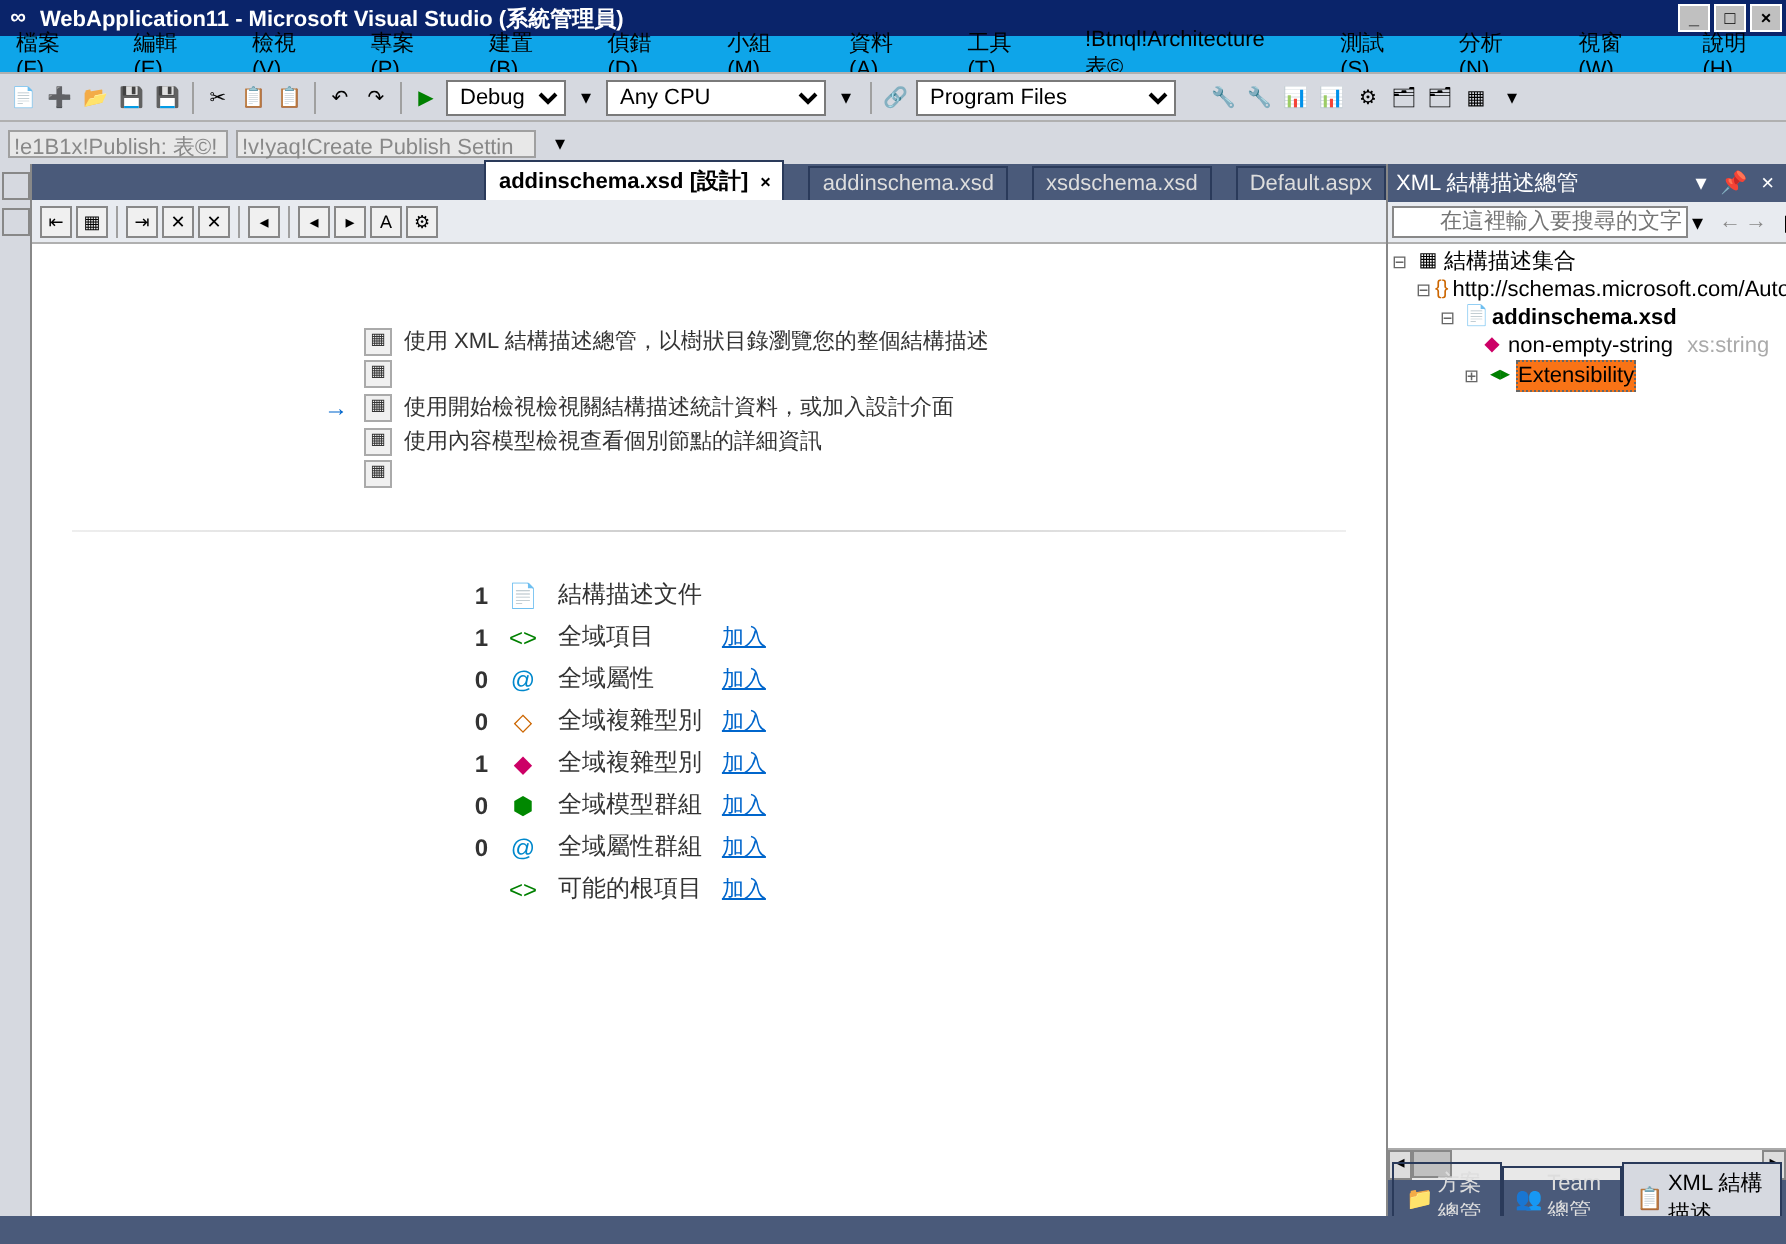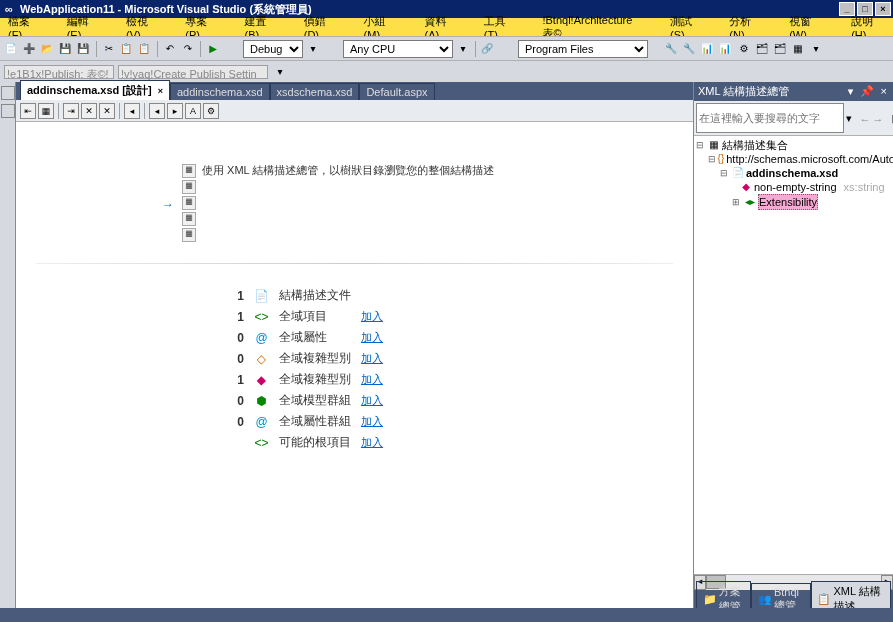--- a/index.html
+++ b/index.html
@@ -1,32 +1,32 @@
 <!DOCTYPE html>
 <html><head>
 <meta charset="utf-8">
 <style>
 * { margin: 0; padding: 0; box-sizing: border-box; font-family: "Microsoft JhengHei", "PMingLiU", Tahoma, sans-serif; font-size: 11px; }
 body { background: #003366; width: 893px; height: 622px; overflow: hidden; display: flex; flex-direction: column; }
 .titlebar { background: linear-gradient(#0a246a, #0a246a); color: #fff; height: 18px; display: flex; align-items: center; padding: 0 2px; font-weight: bold; }
 .titlebar .icon { width: 14px; height: 14px; margin-right: 4px; display: inline-flex; align-items:center; justify-content:center;}
 .titlebar .buttons { margin-left: auto; display: flex; }
 .titlebar .buttons div { width: 16px; height: 14px; background: #c0c0c0; margin-left: 2px; border: 1px solid #fff; font-size:9px; text-align:center; line-height:12px; color:#000;}
-.menubar { background: #fde047; height: 18px; display: flex; align-items: center; padding: 0 4px; gap: 18px; }
+.menubar { background: #0ea5e9; height: 18px; display: flex; align-items: center; padding: 0 4px; gap: 18px; }
 .menubar span { padding: 1px 4px; cursor: default; }
 .toolbar { background: #d6d9e0; height: 24px; display: flex; align-items: center; padding: 0 4px; gap: 2px; border-top: 1px solid #b0b0b0; }
 .tb-ico { width: 16px; height: 16px; border: 1px solid transparent; display:inline-flex; align-items:center; justify-content:center; font-size:10px;}
 .tb-sep { width: 1px; height: 16px; background: #a0a0a0; margin: 0 2px; }
-.tb-combo { height: 18px; border: 1px solid #7a7a7a; background: #fff; font-size: 11px; padding: 0 2px; margin-left: 20px; }
+.tb-combo { height: 18px; border: 1px solid #7a7a7a; background: #fff; font-size: 11px; padding: 0 2px; }
 .toolbar2 { background: #d6d9e0; height: 22px; display: flex; align-items: center; padding: 0 4px; gap: 4px; border-top: 1px solid #b0b0b0; }
 .disabled-combo { background:#e8e8e8; color:#888; border:1px solid #a0a0a0; height:14px; font-size:11px; padding:0 2px; display:inline-block; line-height:16px;}
 .main { flex: 1; display: flex; background: #003366; min-height: 0; }
 .leftrail { width: 16px; background: #d6d9e0; display:flex; flex-direction:column; align-items:center; gap:4px; padding-top:4px; border-right:1px solid #888;}
 .leftrail div { width:14px; height:14px; border:1px solid #888; font-size:8px; writing-mode:vertical-rl;}
-.tabs { height: 18px; background: #4a5a7a; display: flex; align-items: flex-end; padding-left: 4px; gap: 0; }
+.tabs { height: 18px; background: #4a5a7a; display: flex; align-items: flex-end; padding-left: 4px; gap: 12px; justify-content: flex-end; }
 .tab { background: #4a5a7a; color: #ddd; padding: 2px 6px 2px 6px; border: 1px solid #2a3a5a; border-bottom: none; font-size: 11px; display:flex; align-items:center; gap:2px; cursor:default;}
 .tab.active { background: #fff; color: #000; font-weight: bold; }
 .tab .close { margin-left: 4px; font-size: 9px; }
 .doc-area { flex: 1; display: flex; flex-direction: column; background: #fff; min-height: 0;}
 .doc-toolbar { height: 22px; background: #e8ebf0; border-bottom: 1px solid #b0b0b0; display: flex; align-items: center; padding: 0 4px; gap: 2px; }
 .doc-toolbar .ico { width:16px; height:16px; border:1px solid #888; background:#f0f0f0; font-size:9px; text-align:center; line-height:14px;}
 .doc-content { flex: 1; background: #fff; padding: 30px 20px 10px 20px; overflow: auto; color: #333;}
 .help-text { text-align: center; font-size: 12px; margin-bottom: 20px;}
 .help-text a { color: #0066cc; text-decoration: underline; }
 .option-list { margin-left: 120px; margin-top: 10px; }
@@ -36,27 +36,27 @@
 .section-title { font-size: 12px; font-weight: bold; margin: 30px 0 10px 190px; }
 .details-table { margin-left: 190px; }
 .details-table tr td { padding: 1px 4px; font-size: 12px; vertical-align: middle;}
 .details-table .count { font-weight: bold; width: 20px; text-align: right;}
 .details-table .ico { width: 16px; text-align: center; }
 .details-table a { color: #0066cc; text-decoration: underline; }
 .right-panel { width: 200px; background: #d6d9e0; display: flex; flex-direction: column; border-left: 1px solid #888;}
 .rp-title { background: #4a5a7a; color: #fff; padding: 2px 4px; font-size: 11px; display:flex; align-items:center;}
 .rp-title .ctrls { margin-left:auto; font-size:10px; letter-spacing:2px;}
 .rp-search { background: #e8ebf0; padding: 2px; display:flex; align-items:center; gap:2px; border-bottom:1px solid #b0b0b0;}
-.rp-search input { flex:1; border:1px solid #888; height:16px; font-size:11px; padding:14px 2px;}
+.rp-search input { flex:1; border:1px solid #888; height:16px; font-size:11px; padding:0 2px;text-align:right;}
 .rp-tree { flex: 1; background: #fff; padding: 2px; overflow: auto; font-size: 11px; line-height: 14px;}
 .tree-row { display:flex; align-items:center; gap:2px; white-space:nowrap;}
 .tree-ico { width:12px; display:inline-block; text-align:center; font-size:10px;}
 .tree-toggle { width:10px; color:#666; font-size:9px;}
 .bold { font-weight: bold; }
-.sel { background: #f9a8d4; border:1px dotted #666;}
+.sel { background: #f97316; border:1px dotted #666;}
 .gray { color: #aaa; }
 .footer-tabs { height: 18px; background: #4a5a7a; display: flex; align-items: center; padding: 0 2px; gap:0;}
 .footer-tab { color: #ddd; padding: 2px 6px; border: 1px solid #2a3a5a; font-size: 11px; display:flex; align-items:center; gap:2px;}
 .footer-tab.active { background:#d6d9e0; color:#000;}
 .statusbar { height: 14px; background: #4a5a7a; }
 .hr-fade { border:none; height:1px; background:linear-gradient(to right, #eee, #ccc, #eee); margin:20px 0;}
 .right-scroll { height:16px; background:#e8e8e8; border-top:1px solid #aaa; display:flex;}
 .right-scroll .thumb{width:20px;height:14px;background:#c0c0c0;border:1px solid #888;}
 </style>
 </head>
@@ -176,24 +176,26 @@
             <span class="ico">▦</span>
             <span>使用 XML 結構描述總管，以樹狀目錄瀏覽您的整個結構描述</span>
           </div>
         <div>
             <span class="arrow-ind"></span>
             <span class="ico">▦</span>
           </div>
         <div>
             <span class="arrow-ind" style="color:#0066cc;">→</span>
             <span class="ico">▦</span>
+            <span>使用開始檢視檢視關結構描述統計資料，或加入設計介面</span>
           </div>
         <div>
             <span class="arrow-ind"></span>
             <span class="ico">▦</span>
+            <span>使用內容模型檢視查看個別節點的詳細資訊</span>
           </div>
         <div>
             <span class="arrow-ind"></span>
             <span class="ico">▦</span>
           </div>
       </div>
 
       <hr class="hr-fade">
 
       <table class="details-table">
@@ -299,21 +301,21 @@
       <span style="flex:1;"></span>
       <span style="width:12px;border:1px solid #888;background:#ddd;text-align:center;font-size:9px;">▸</span>
     </div>
     <div class="footer-tabs">
       <div class="footer-tab">
           <span>📁</span>
           <span>方案總管</span>
         </div>
       <div class="footer-tab">
           <span>👥</span>
-          <span>Btnql 總管</span>
+          <span>Team 總管</span>
         </div>
       <div class="footer-tab active">
           <span>📋</span>
           <span>XML 結構描述…</span>
         </div>
     </div>
   </div>
 </div>
 
 <div class="statusbar"></div>

